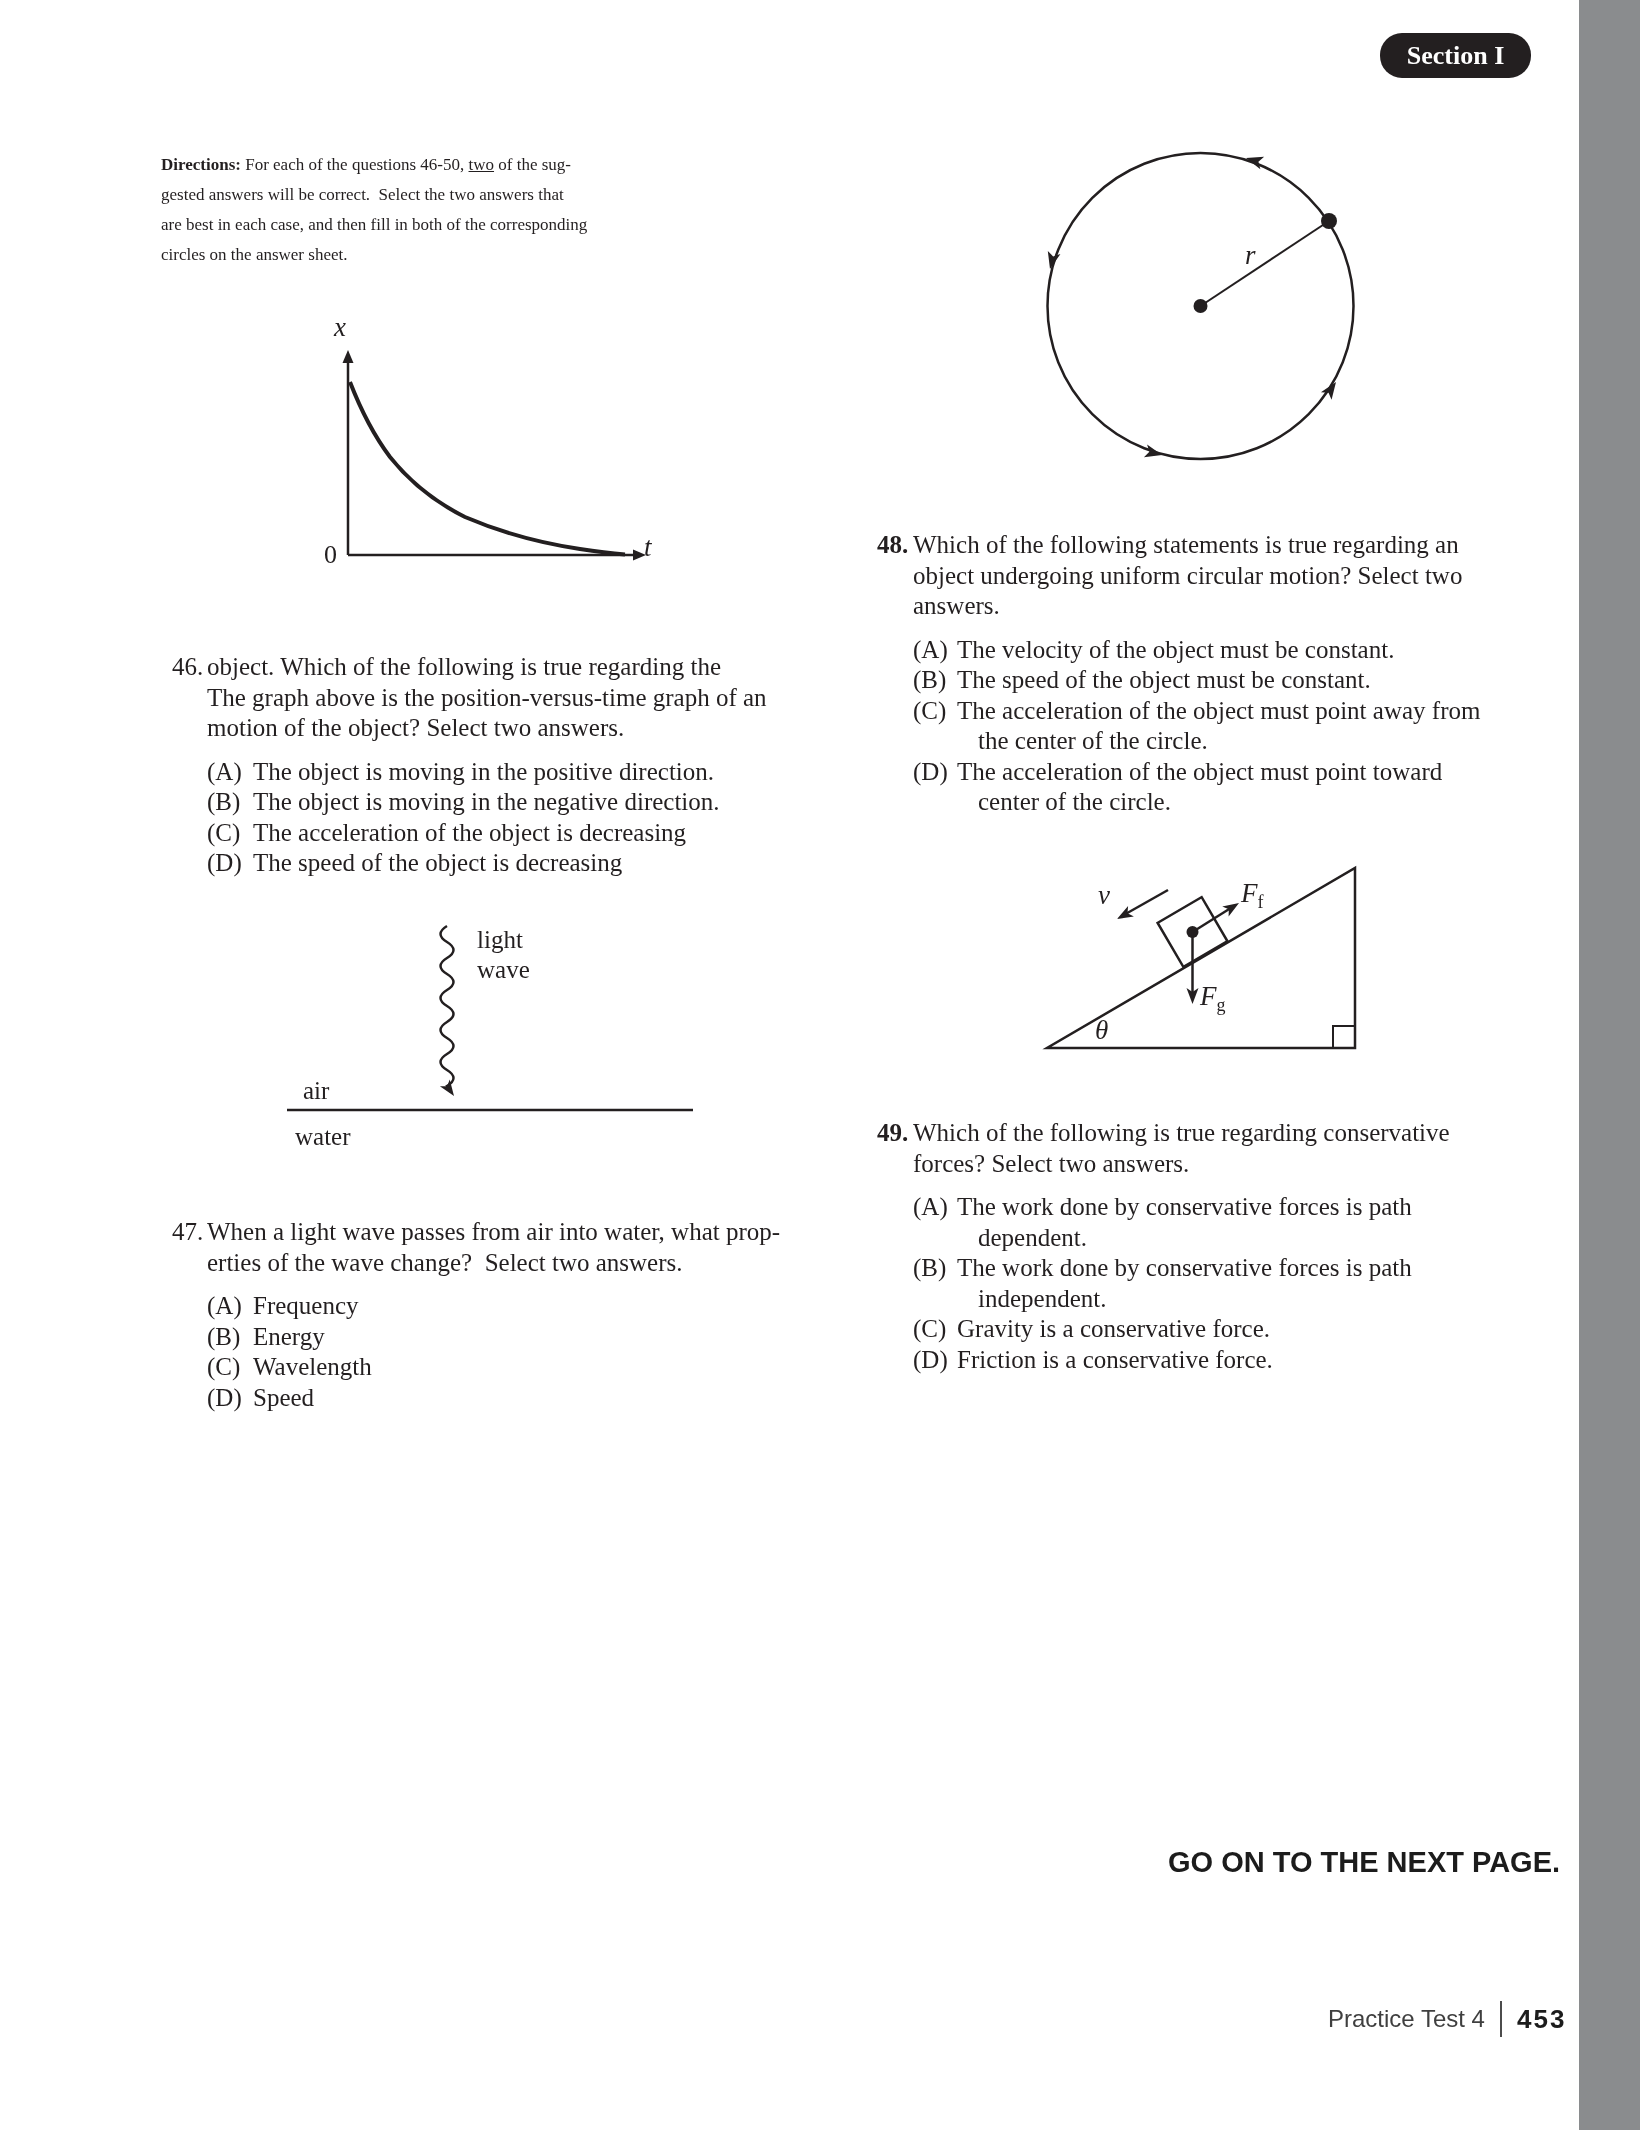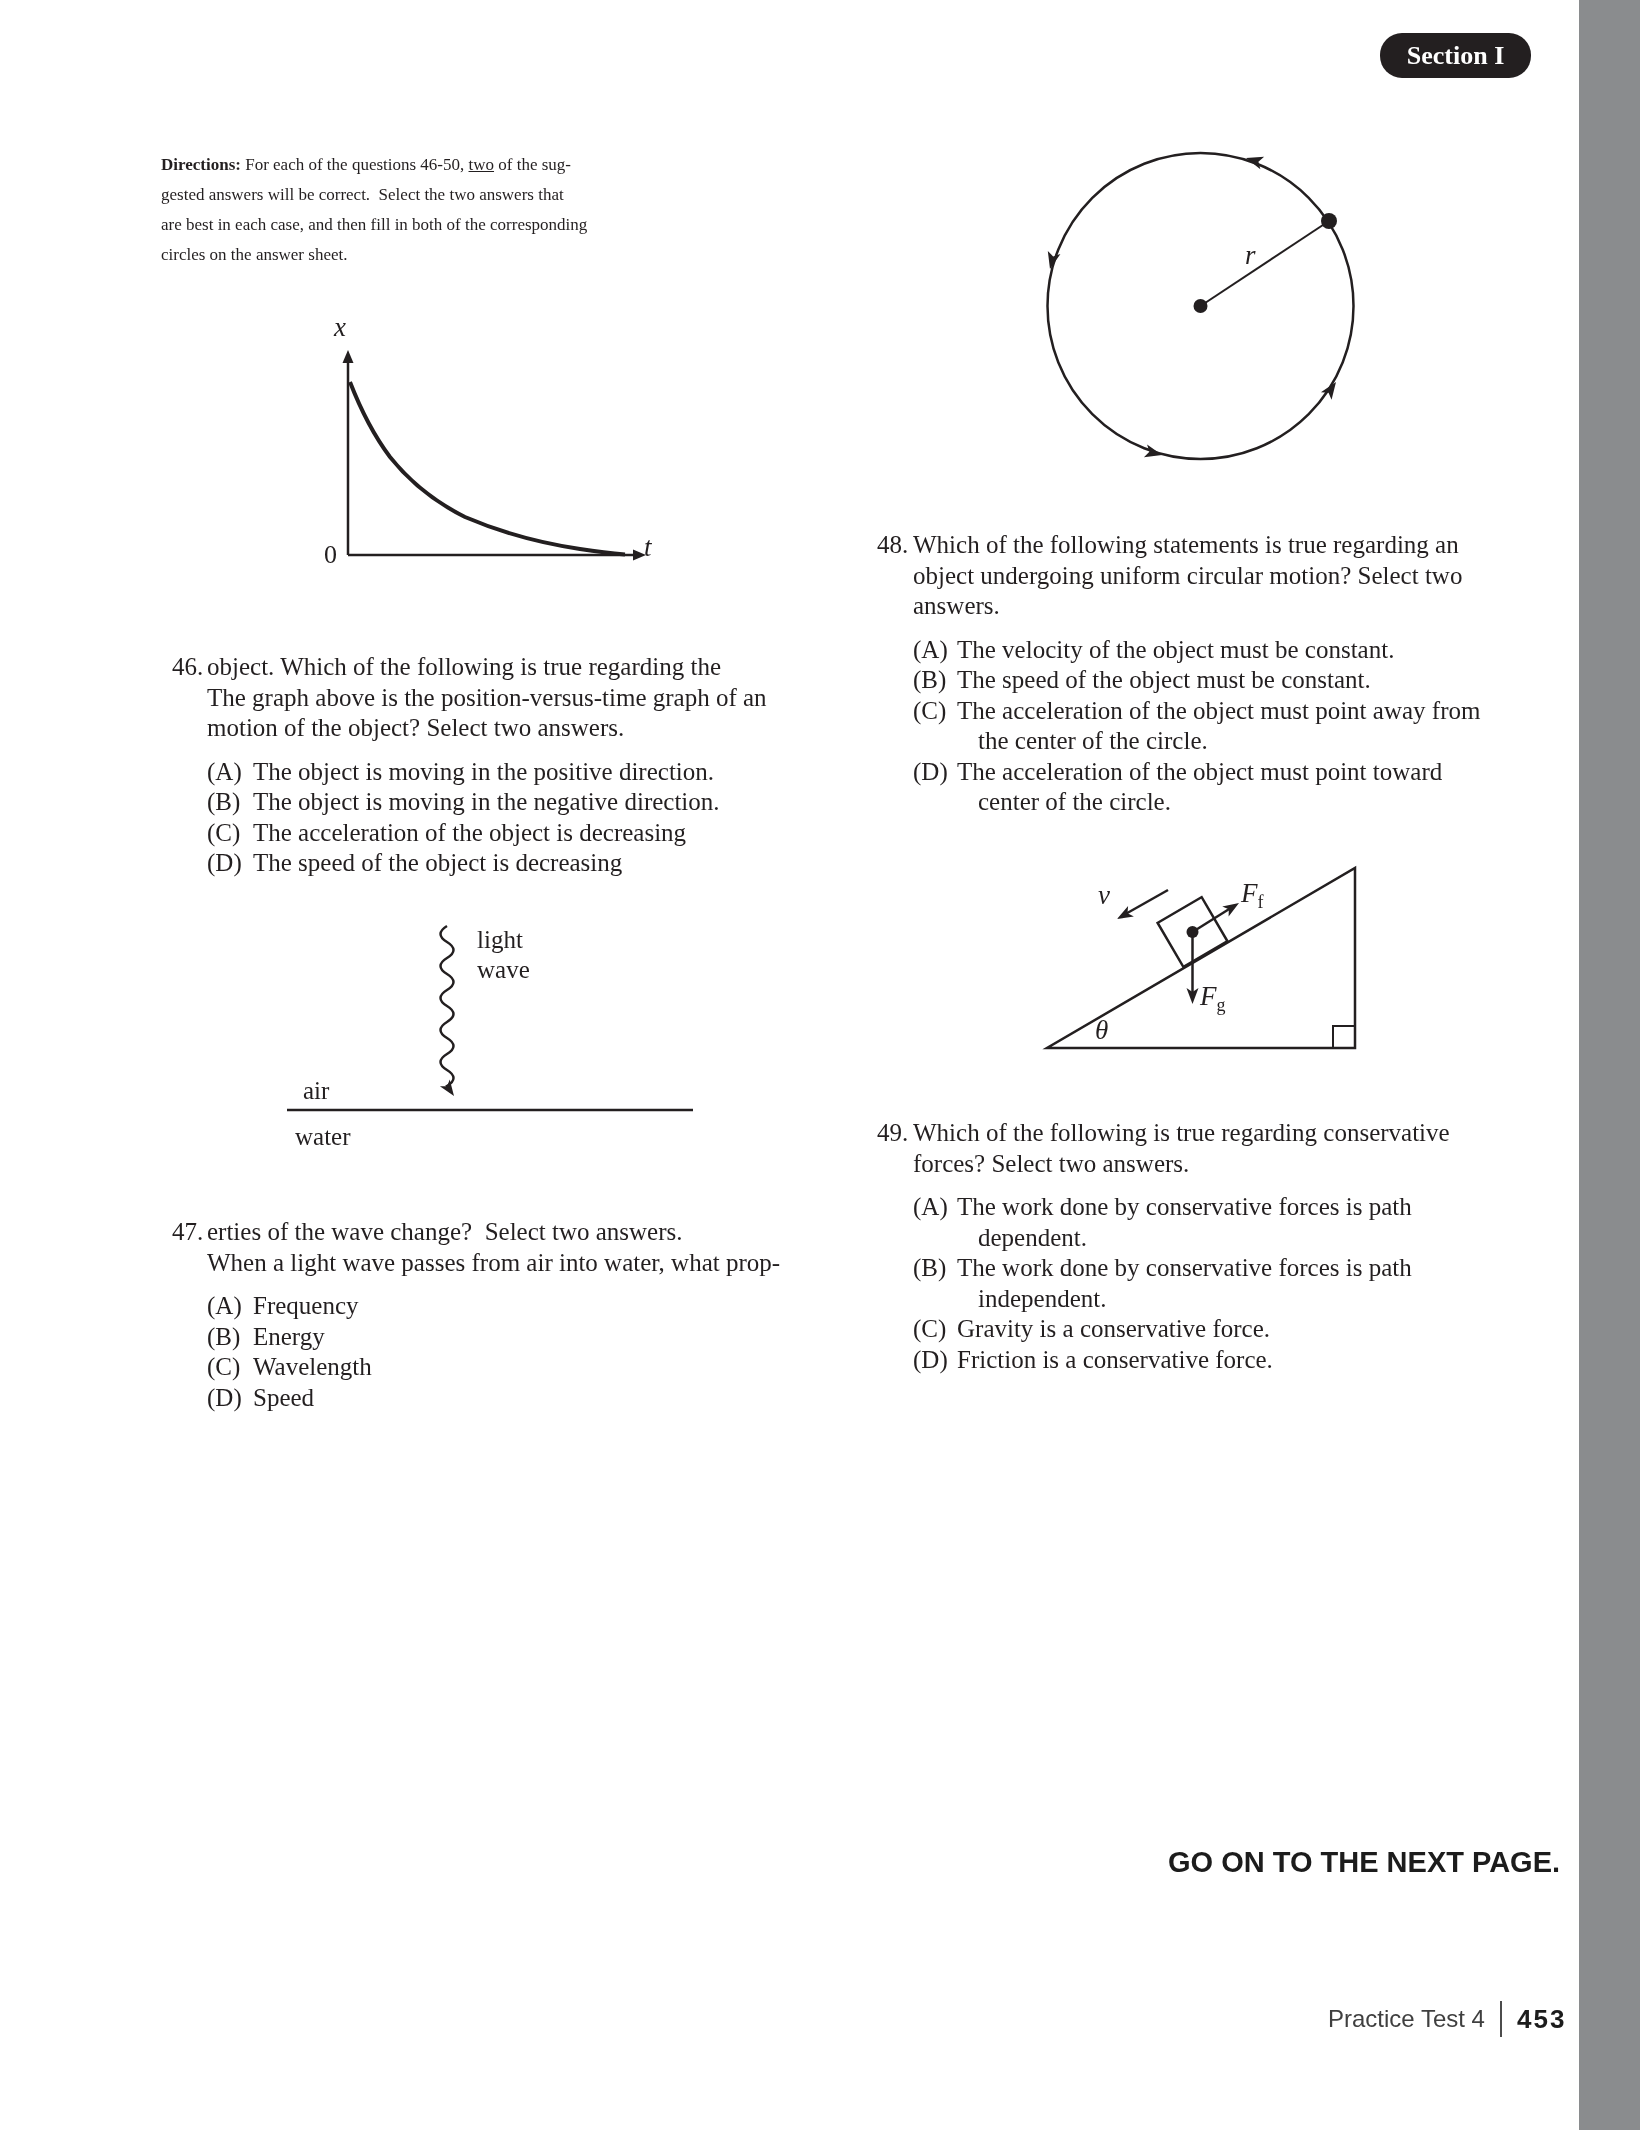--- a/index.html
+++ b/index.html
@@ -19,21 +19,21 @@
 
   
   .directions { position:absolute; left:153px; top:142px; margin:8px; font-size:17px; line-height:30px; }
   .dline { display:block; white-space:nowrap; }
   .u { text-decoration:underline; }
 
   
   .question { position:absolute; font-size:25px; line-height:30.5px; }
   .q-head { display:flex; align-items:flex-start; }
   .q-num { flex:0 0 35px; }
-  .right-col .q-num { flex:0 0 36px; }
+  .right-col .q-num { flex:0 0 36px;font-weight:bold; }
   .ln { display:block; white-space:nowrap; }
   .ln2 { padding-left:21px; }
   .options { list-style:none; margin:13px 0 0 35px; padding:0; }
   .right-col .options { margin-left:36px; }
   .options li { display:flex; align-items:flex-start; }
   .opt-label { flex:0 0 46px; }
   .right-col .opt-label { flex:0 0 44px; }
   #q46 { left:172px; top:652px; }
   #q47 { left:172px; top:1217px; }
   #q48 { left:877px; top:530px; }
@@ -160,22 +160,22 @@
     <span class="dlabel w-light">light</span>
     <span class="dlabel w-wave">wave</span>
     <span class="dlabel w-air">air</span>
     <span class="dlabel w-water">water</span>
   </div>
 
   <div class="question" id="q47">
     <div class="q-head">
       <span class="q-num">47.</span>
       <span class="q-text">
+        <span class="ln">When a light wave passes from air into water, what prop-</span>
         <span class="ln">erties of the wave change?&nbsp; Select two answers.</span>
-        <span class="ln">When a light wave passes from air into water, what prop-</span>
       </span>
     </div>
     <ol class="options">
       <li>
           <span class="opt-label">(A)</span>
           <span class="opt-lines">
             <span class="ln">Frequency</span>
           </span>
         </li>
       <li>

